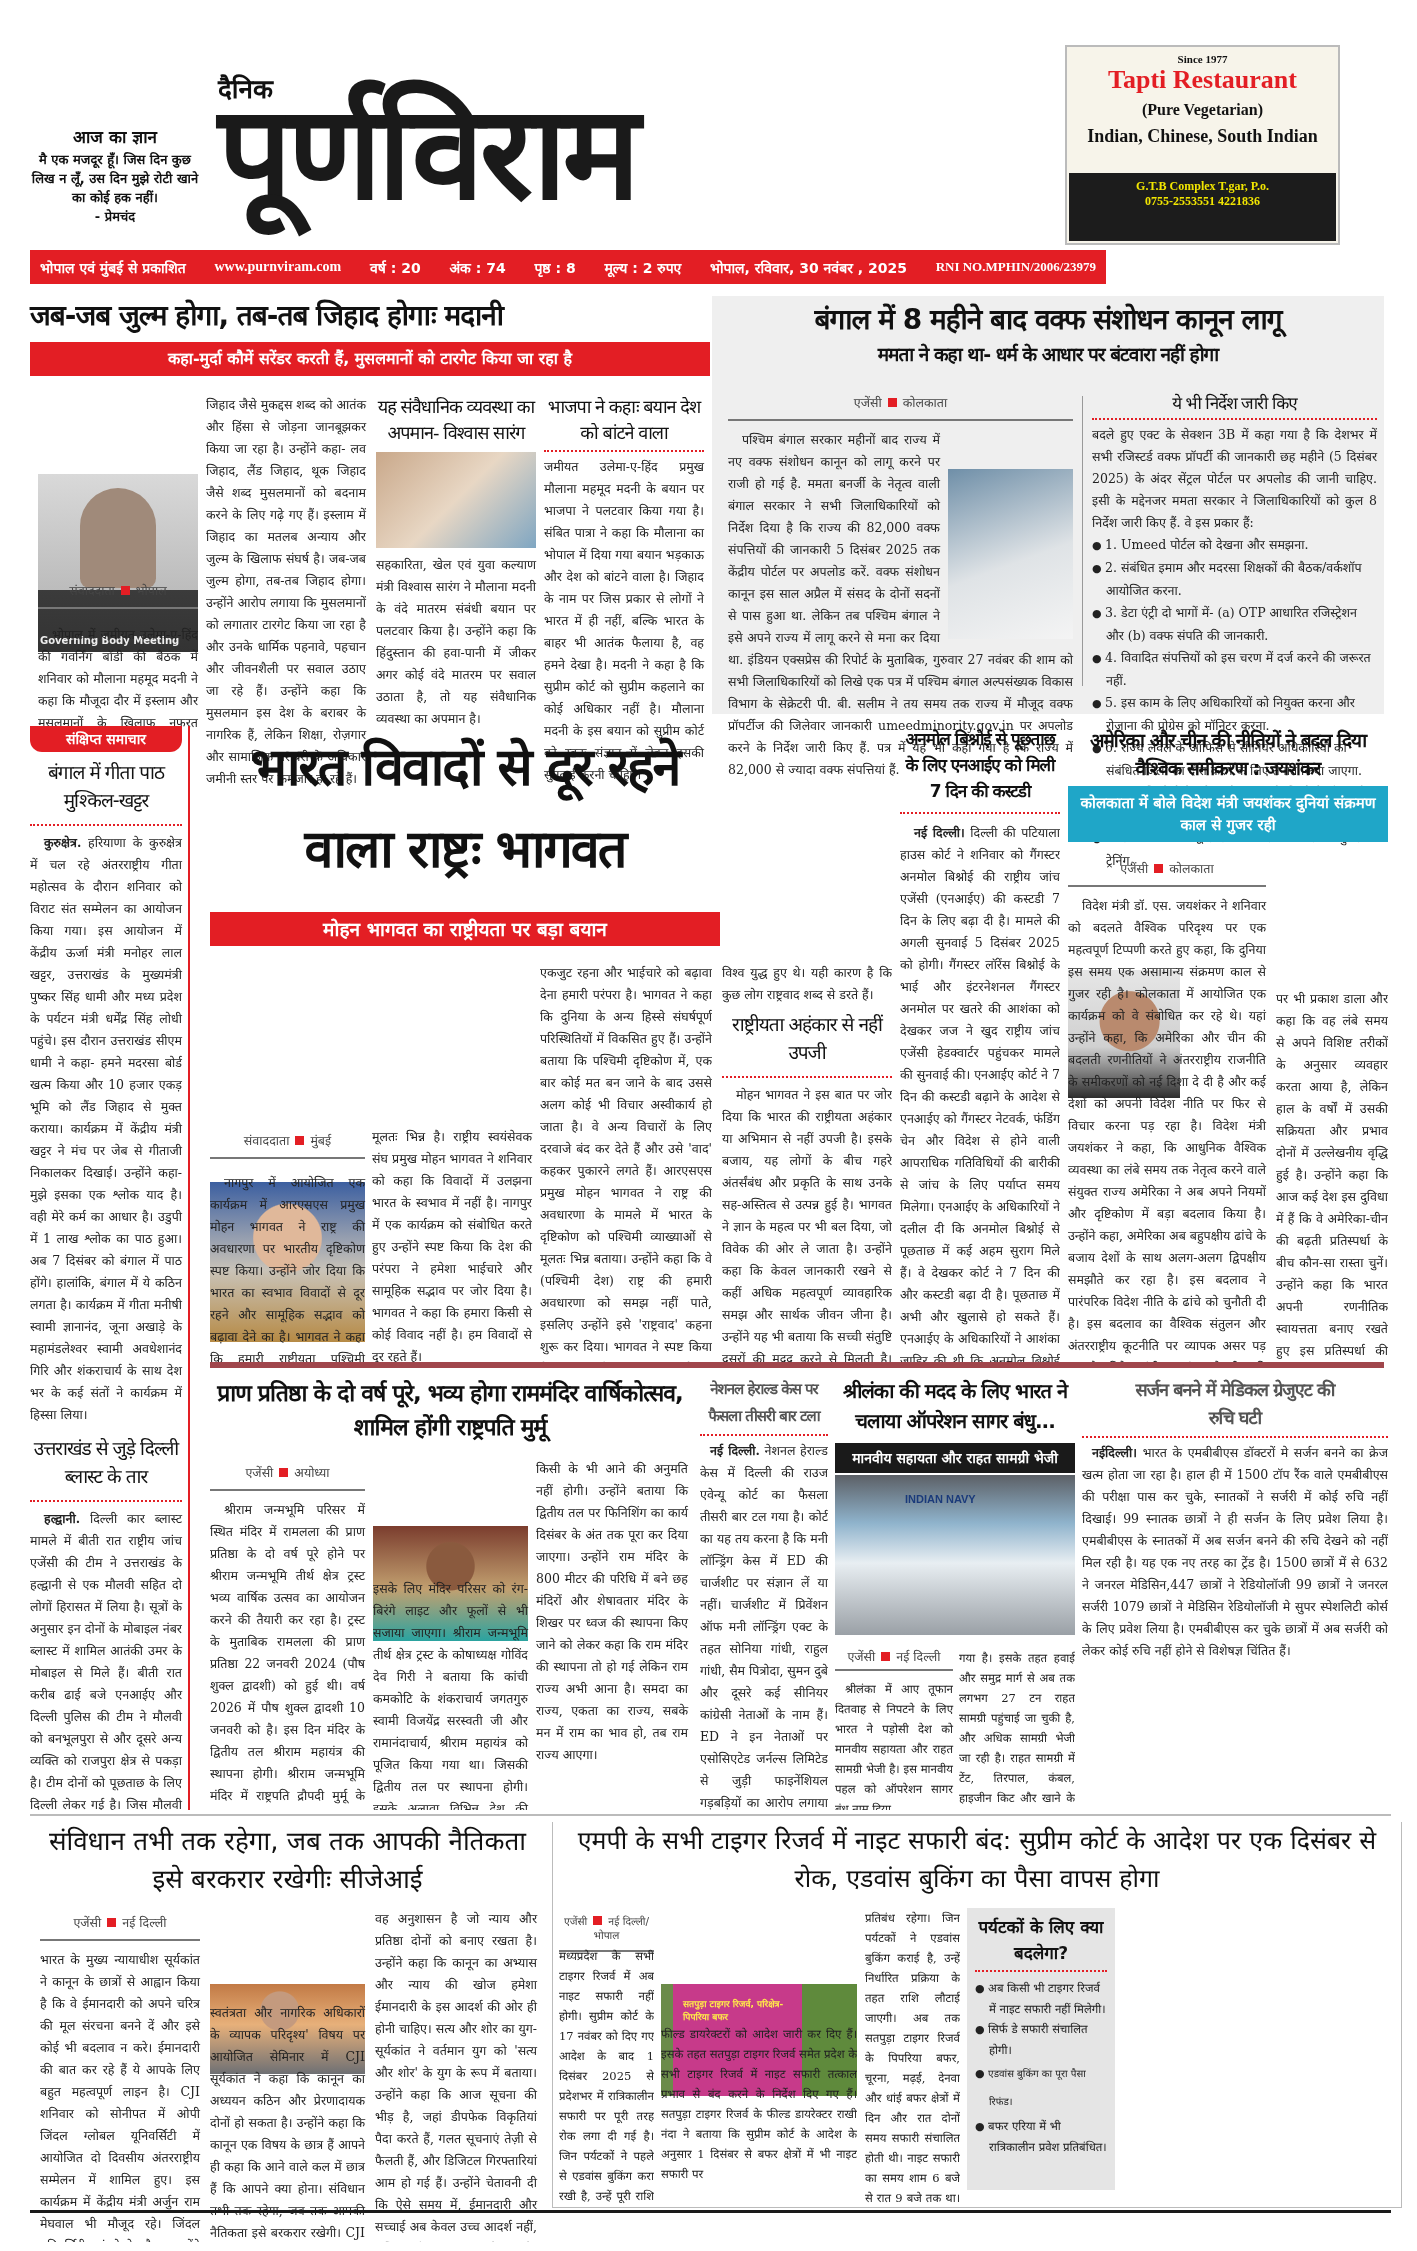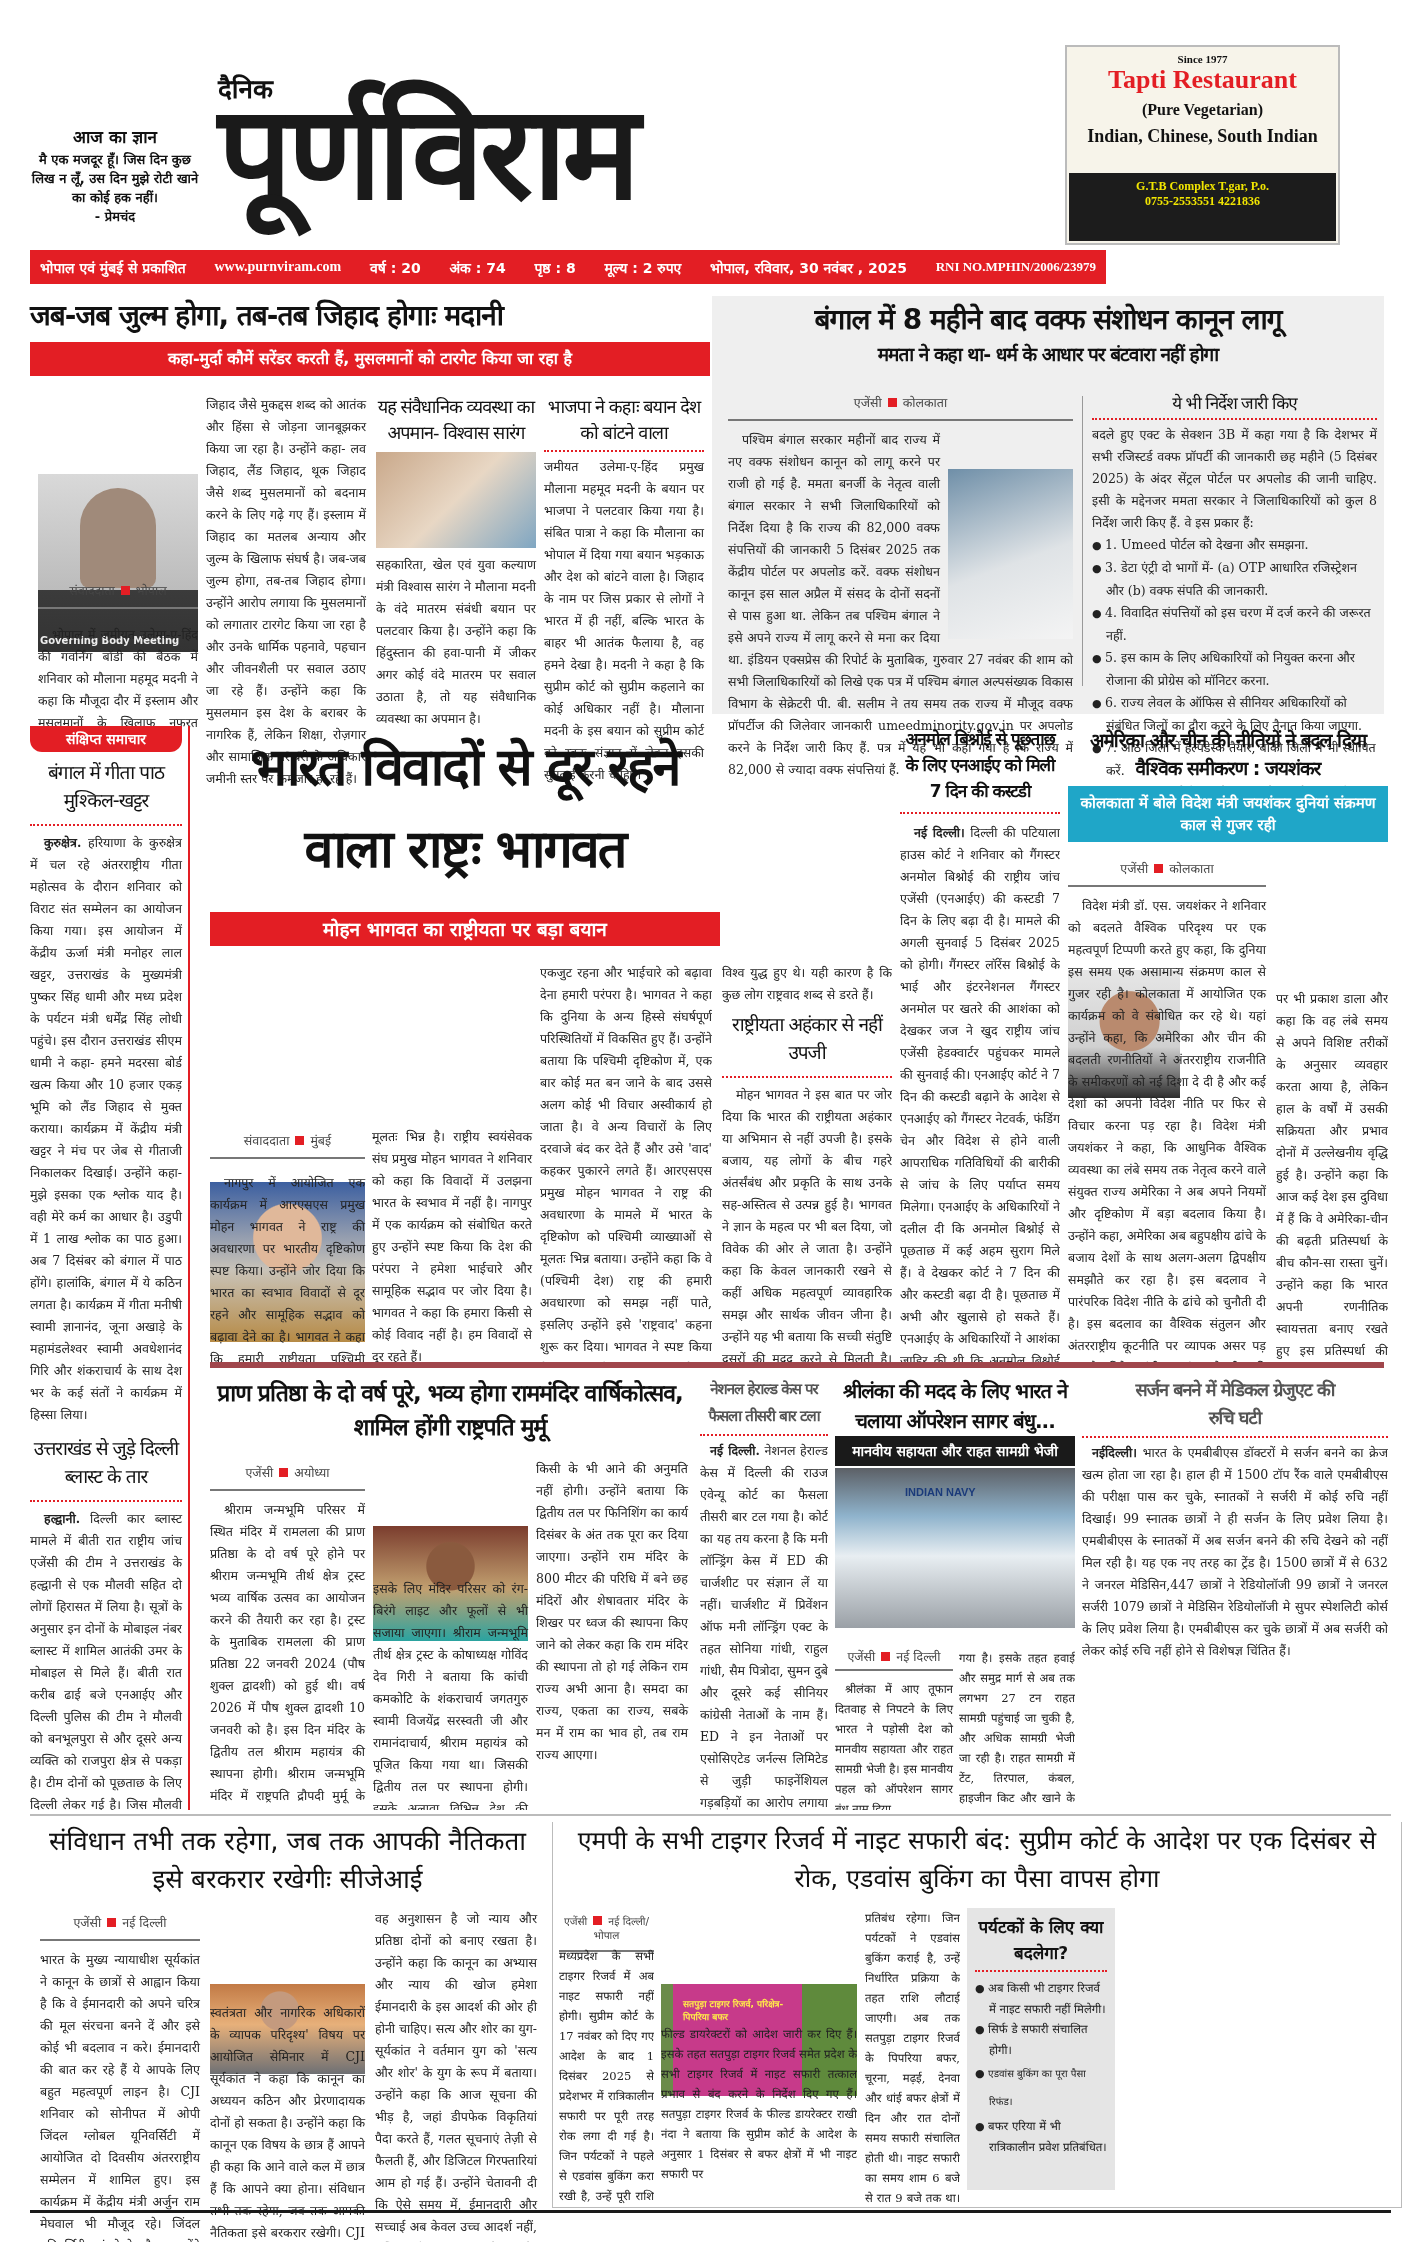--- a/index.html
+++ b/index.html
@@ -84,20 +84,21 @@
     </div>
     <div class="photo" style="float:right;width:125px;height:170px;margin:40px 0 4px 8px;background:linear-gradient(160deg,#6f8fa8,#dfe3e6 55%,#f4f4f4)"></div>
     <div class="body" style="text-indent:14px">पश्चिम बंगाल सरकार महीनों बाद राज्य में नए वक्फ संशोधन कानून को लागू करने पर राजी हो गई है. ममता बनर्जी के नेतृत्व वाली बंगाल सरकार ने सभी जिलाधिकारियों को निर्देश दिया है कि राज्य की 82,000 वक्फ संपत्तियों की जानकारी 5 दिसंबर 2025 तक केंद्रीय पोर्टल पर अपलोड करें. वक्फ संशोधन कानून इस साल अप्रैल में संसद के दोनों सदनों से पास हुआ था. लेकिन तब पश्चिम बंगाल ने इसे अपने राज्य में लागू करने से मना कर दिया था. इंडियन एक्सप्रेस की रिपोर्ट के मुताबिक, गुरुवार 27 नवंबर की शाम को सभी जिलाधिकारियों को लिखे एक पत्र में पश्चिम बंगाल अल्पसंख्यक विकास विभाग के सेक्रेटरी पी. बी. सलीम ने तय समय तक राज्य में मौजूद वक्फ प्रॉपर्टीज की जिलेवार जानकारी umeedminority.gov.in पर अपलोड करने के निर्देश जारी किए हैं. पत्र में यह भी कहा गया है कि राज्य में 82,000 से ज्यादा वक्फ संपत्तियां हैं.</div>
   </div>
   <div class="abs" style="left:370px;top:100px;width:1px;height:290px;background:#999"></div>
   <div class="abs" style="left:380px;top:92px;width:285px">
     <div class="hl dotted" style="font-size:17px;line-height:30px;text-align:center;font-weight:normal">ये भी निर्देश जारी किए</div>
     <div class="body" style="margin-top:4px">बदले हुए एक्ट के सेक्शन 3B में कहा गया है कि देशभर में सभी रजिस्टर्ड वक्फ प्रॉपर्टी की जानकारी छह महीने (5 दिसंबर 2025) के अंदर सेंट्रल पोर्टल पर अपलोड की जानी चाहिए. इसी के मद्देनजर ममता सरकार ने जिलाधिकारियों को कुल 8 निर्देश जारी किए हैं. वे इस प्रकार हैं:</div>
     <ul class="bul">
       <li>1. Umeed पोर्टल को देखना और समझना.</li>
+      <li>2. संबंधित इमाम और मदरसा शिक्षकों की बैठक/वर्कशॉप आयोजित करना.</li>
       <li>3. डेटा एंट्री दो भागों में- (a) OTP आधारित रजिस्ट्रेशन और (b) वक्फ संपति की जानकारी.</li>
       <li>4. विवादित संपत्तियों को इस चरण में दर्ज करने की जरूरत नहीं.</li>
       <li>5. इस काम के लिए अधिकारियों को नियुक्त करना और रोजाना की प्रोग्रेस को मॉनिटर करना.</li>
       <li>6. राज्य लेवल के ऑफिस से सीनियर अधिकारियों को संबंधित जिलों का दौरा करने के लिए तैनात किया जाएगा.</li>
       <li>7. आठ जिलों में हेल्पडेस्क तैयार, बाकी जिलों में भी स्थापित करें.</li>
       <li>8. राज्य वक्फ बोर्ड द्वारा रोजाना 2 से 4 बजे तक वर्चुअल ट्रेनिंग.</li>
     </ul>
   </div>
 </div>
 
@@ -158,21 +159,21 @@
   <div class="abs body" style="left:326px;top:82px;width:152px">किसी के भी आने की अनुमति नहीं होगी। उन्होंने बताया कि द्वितीय तल पर फिनिशिंग का कार्य दिसंबर के अंत तक पूरा कर दिया जाएगा। उन्होंने राम मंदिर के 800 मीटर की परिधि में बने छह मंदिरों और शेषावतार मंदिर के शिखर पर ध्वज की स्थापना किए जाने को लेकर कहा कि राम मंदिर की स्थापना तो हो गई लेकिन राम राज्य अभी आना है। समदा का राज्य, एकता का राज्य, सबके मन में राम का भाव हो, तब राम राज्य आएगा।</div>
 </div>
 
 <div class="abs" style="left:700px;top:1376px;width:128px;height:434px;overflow:hidden">
   <div class="hl dotted" style="font-size:15px;line-height:27px;text-align:center;color:#555;padding-bottom:4px">नेशनल हेराल्ड केस पर फैसला तीसरी बार टला</div>
   <div class="body" style="margin-top:4px;text-indent:10px"><b>नई दिल्ली.</b> <span>नेशनल हेराल्ड केस में दिल्ली की राउज एवेन्यू कोर्ट का फैसला तीसरी बार टल गया है। कोर्ट का यह तय करना है कि मनी लॉन्ड्रिंग केस में ED की चार्जशीट पर संज्ञान लें या नहीं। चार्जशीट में प्रिवेंशन ऑफ मनी लॉन्ड्रिंग एक्ट के तहत सोनिया गांधी, राहुल गांधी, सैम पित्रोदा, सुमन दुबे और दूसरे कई सीनियर कांग्रेसी नेताओं के नाम हैं। ED ने इन नेताओं पर एसोसिएटेड जर्नल्स लिमिटेड से जुड़ी फाइनेंशियल गड़बड़ियों का आरोप लगाया है। यह कंपनी ही असल में नेशनल हेराल्ड अखबार पब्लिश करती थी। कोर्ट ने 14 जुलाई को बहस पूरी होने के बाद फैसला 29 जुलाई तक के लिए सुरक्षित रखा था। इसके बाद 8 अगस्त और 29 नवंबर को फैसला टला। अब कोर्ट 16 दिसंबर को फैसला सुनाएगी।</span></div>
 </div>
 
 <div class="abs" style="left:835px;top:1376px;width:240px;height:434px;overflow:hidden">
   <div class="hl" style="font-size:20px;line-height:30px;text-align:center">श्रीलंका की मदद के लिए भारत ने चलाया ऑपरेशन सागर बंधु...</div>
-  <div style="background:#1a1a1a;color:#fff;font-weight:bold;font-size:14px;line-height:30px;text-align:center;margin-top:0">मानवीय सहायता और राहत सामग्री भेजी</div>
+  <div style="background:#1a1a1a;color:#fff;font-weight:bold;font-size:14px;line-height:30px;text-align:center;margin-top:7px">मानवीय सहायता और राहत सामग्री भेजी</div>
   <div class="photo" style="height:160px;margin-top:2px;background:linear-gradient(180deg,#5c6066 0,#8fb3cc 30%,#e8eef2 55%,#9aa0a6)">
     <div style="position:absolute;left:70px;top:18px;font-size:11px;color:#1a3a7a;font-weight:bold;font-family:'Liberation Sans',sans-serif">INDIAN NAVY</div>
   </div>
   <div class="abs" style="left:0;top:270px;width:118px">
     <div class="byline" style="padding:2px 0 4px">
       <span>एजेंसी</span><span class="sq"></span><span>नई दिल्ली</span>
     </div>
     <div class="body" style="font-size:11.5px;line-height:20px;text-indent:10px">श्रीलंका में आए तूफान दितवाह से निपटने के लिए भारत ने पड़ोसी देश को मानवीय सहायता और राहत सामग्री भेजी है। इस मानवीय पहल को ऑपरेशन सागर बंधु नाम दिया</div>
   </div>
   <div class="abs body" style="left:124px;top:272px;width:116px;font-size:11.5px;line-height:20px">गया है। इसके तहत हवाई और समुद्र मार्ग से अब तक लगभग 27 टन राहत सामग्री पहुंचाई जा चुकी है, और अधिक सामग्री भेजी जा रही है। राहत सामग्री में टेंट, तिरपाल, कंबल, हाइजीन किट और खाने के लिए तैयार खाने की चीजें शामिल हैं।</div>

